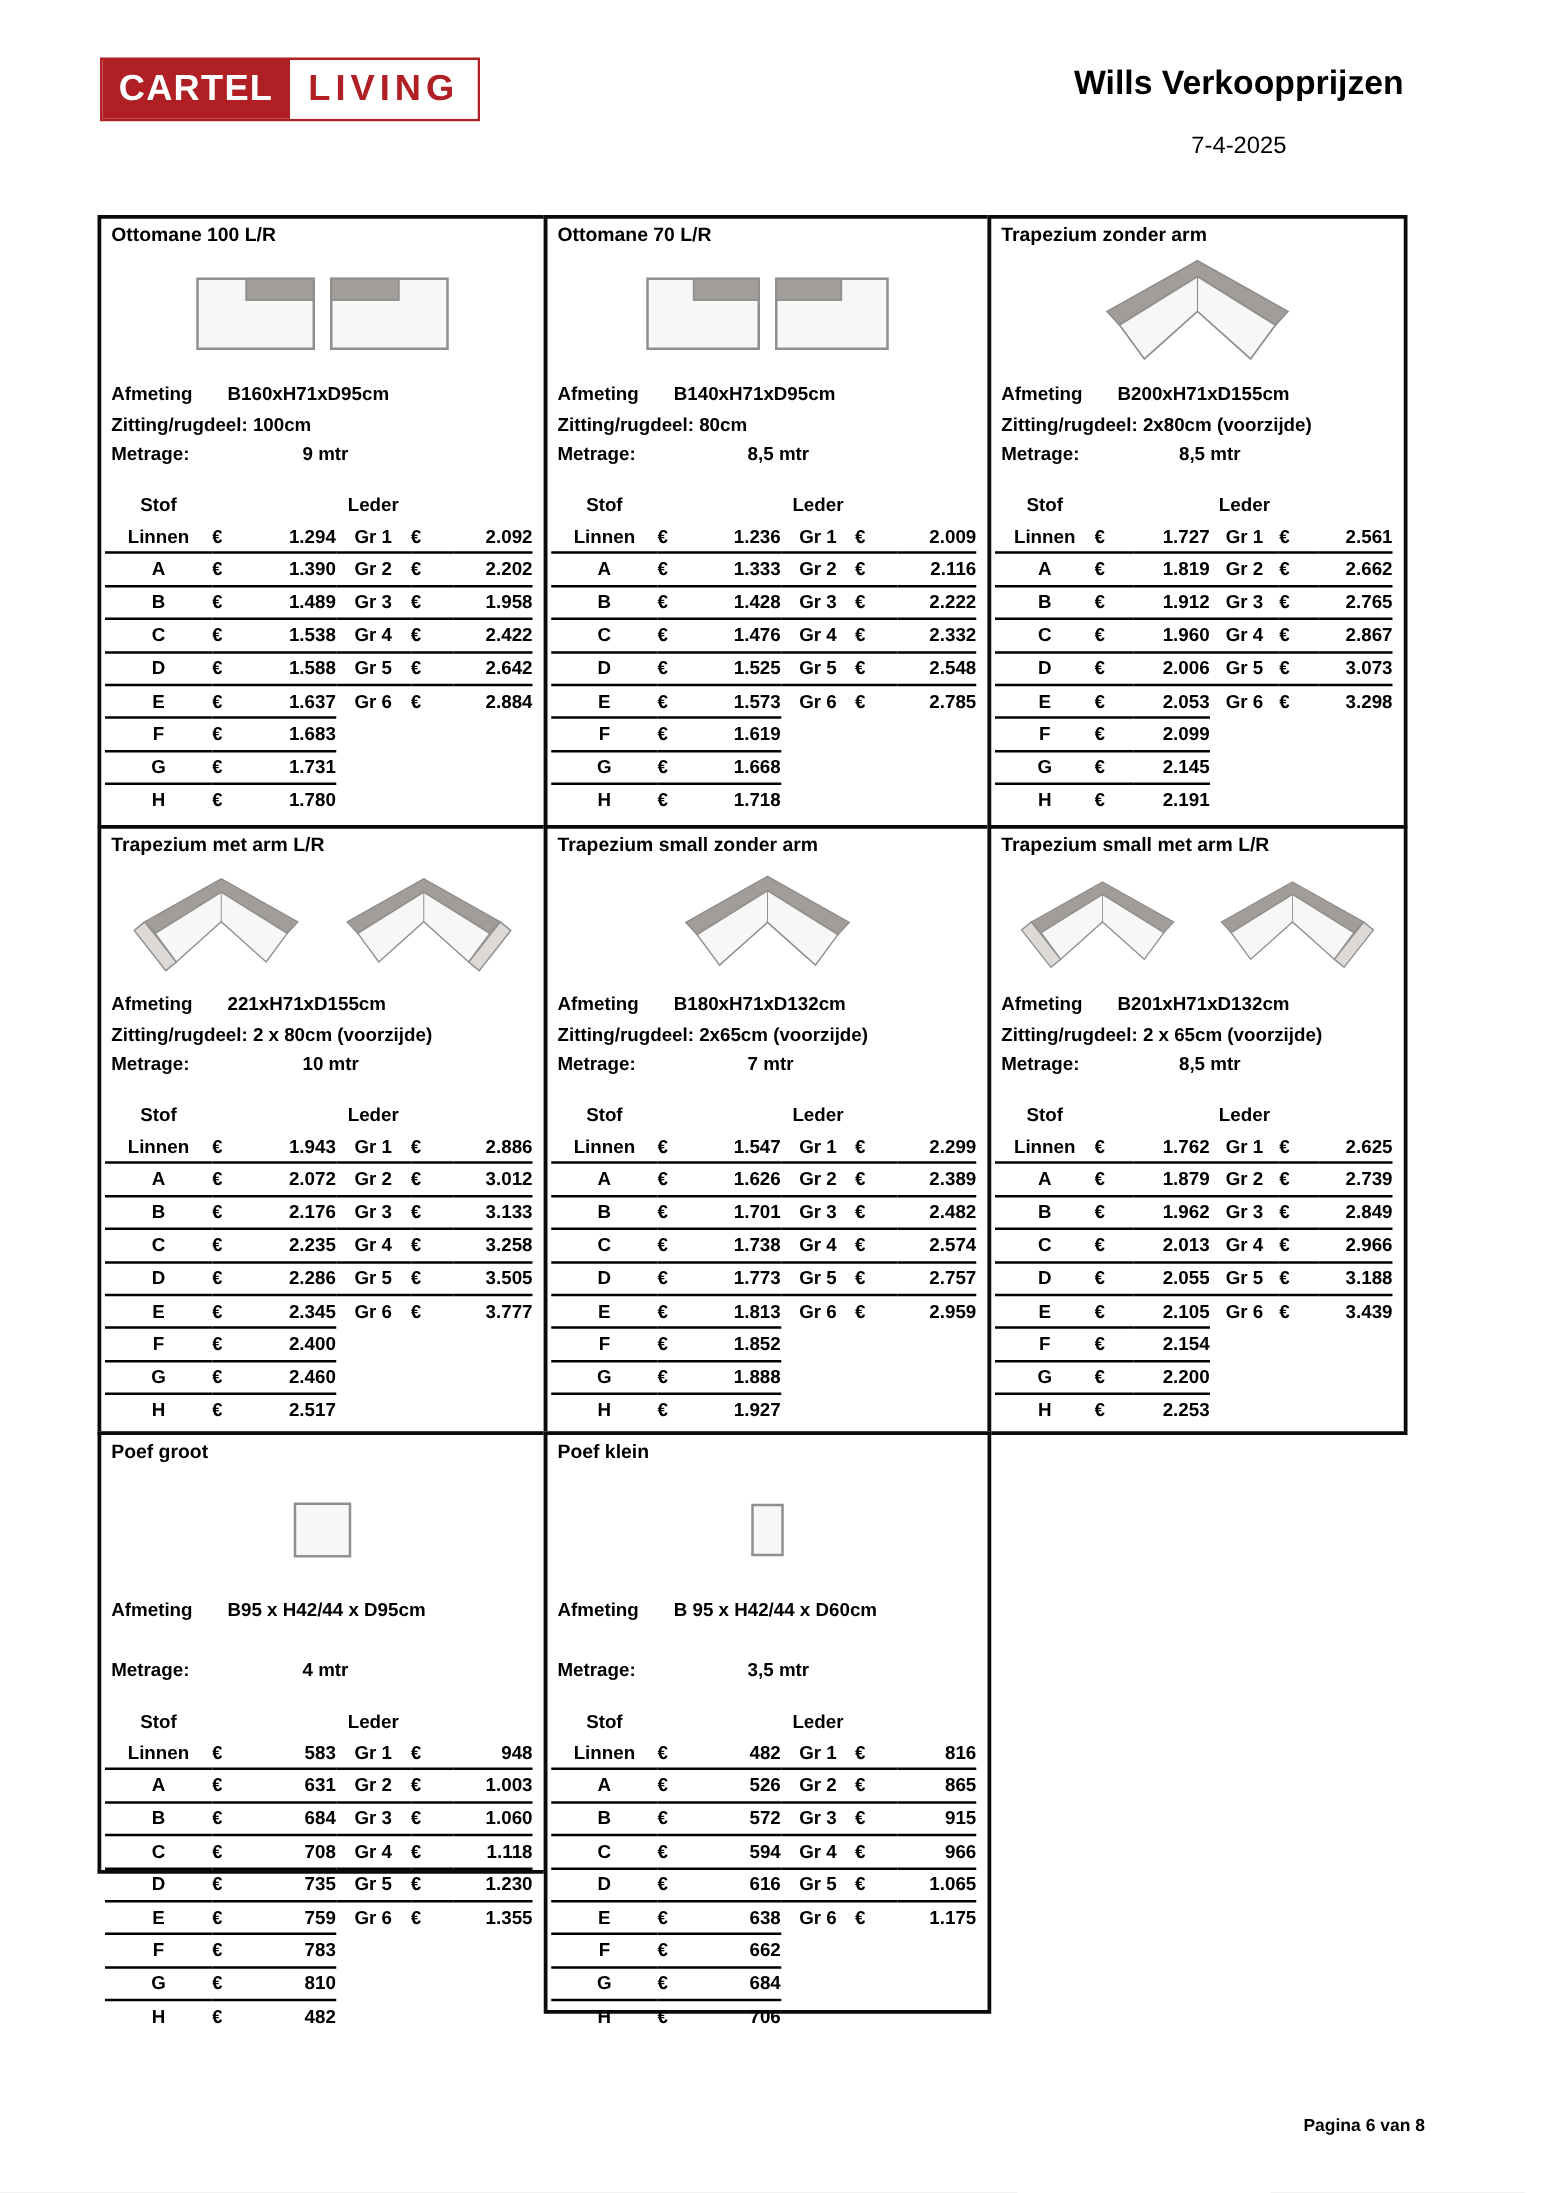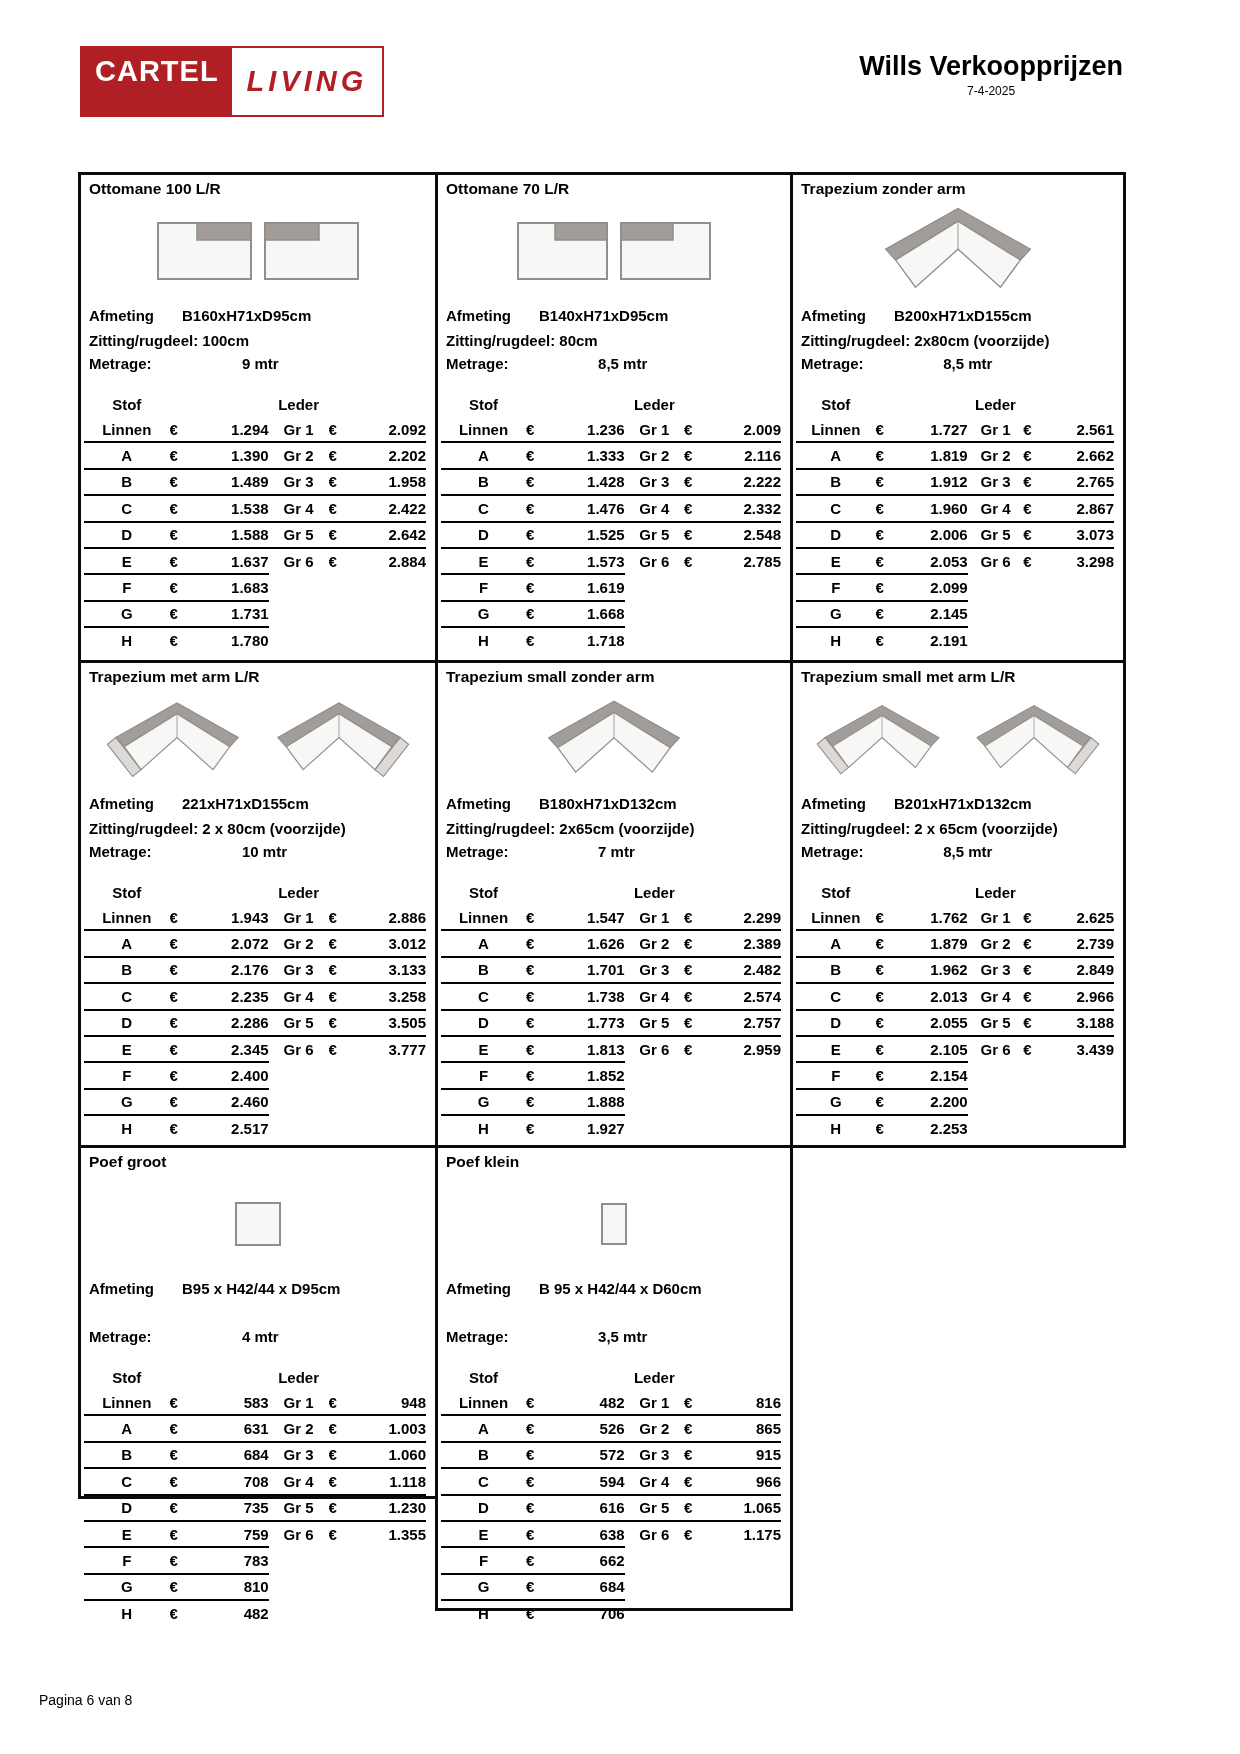--- a/index.html
+++ b/index.html
@@ -3,24 +3,24 @@
 <meta charset="utf-8">
 <style>
   html,body{margin:0;padding:0;background:#e8e8e8;}
   .page{position:relative;width:1240px;height:1754px;background:#ffffff;margin:0 auto;
         font-family:"Liberation Sans",sans-serif;font-weight:bold;color:#000;overflow:hidden;}
 
   
   .logo{position:absolute;left:80px;top:46px;display:inline-flex;align-items:stretch;
         border:2px solid var(--red);background:#fff;}
   .logo-cartel{background:var(--red);color:#fff;font-size:29px;padding:7px 13px;letter-spacing:1px;text-align:right;}
-  .logo-living{color:var(--red);font-size:29px;padding:17px 15px;letter-spacing:4px;background:#fff;font-style:italic;}
+  .logo-living{color:var(--red);font-size:29px;padding:7px 15px;letter-spacing:4px;background:#fff;}
   .header-right{position:absolute;right:117px;top:52px;text-align:center;}
   .page-title{font-size:27px;margin:0;line-height:1.1;}
-  .date{font-size:12px;font-weight:normal;margin-top:2px;}
+  .date{font-size:19px;font-weight:normal;margin-top:24px;}
 
   
   .grid{position:absolute;left:78px;top:172px;width:1048px;height:1440px;}
   .cell{position:absolute;border:3px solid #0b0b0b;box-sizing:border-box;background:#fff;}
   .cell-title{position:absolute;top:5px;left:8px;margin:0;font-size:15.5px;white-space:nowrap;}
   .diagram{position:absolute;top:26px;left:0;right:0;height:100px;
            display:flex;align-items:center;justify-content:center;gap:12px;}
   .line{position:absolute;left:8px;right:6px;font-size:15px;white-space:nowrap;}
   .afmeting{top:132px;} .zitting{top:157px;} .metrage{top:180px;}
   .afmeting .lbl{display:inline-block;width:93px;}
@@ -30,22 +30,22 @@
                border-collapse:collapse;table-layout:fixed;font-size:15px;}
   table.prices th,table.prices td{padding:0;font-weight:bold;overflow:hidden;white-space:nowrap;}
   table.prices thead th{height:26px;text-align:center;}
   table.prices tbody td{height:24.4px;}
   td.c-label,th.c-label{text-align:center;}
   td.c-eur{text-align:left;padding-left:3px;}
   td.c-val{text-align:right;padding-right:7px;}
   tr.ln-full td{border-bottom:2px solid #000;}
   tr.ln-half td:nth-child(-n+3){border-bottom:2px solid #000;}
 
-  .footer{position:absolute;top:1692px;left:0;width:1140px;text-align:left;
-          font-size:14px;font-weight:normal;padding-left:39px;}
+  .footer{position:absolute;top:1692px;left:0;width:1140px;text-align:right;
+          font-size:14px;font-weight:bold;}
 </style>
 </head>
 <body>
 
 <div class="page">
 
   <div class="logo">
     <span class="logo-cartel">CARTEL</span>
     <span class="logo-living">LIVING</span>
   </div>

